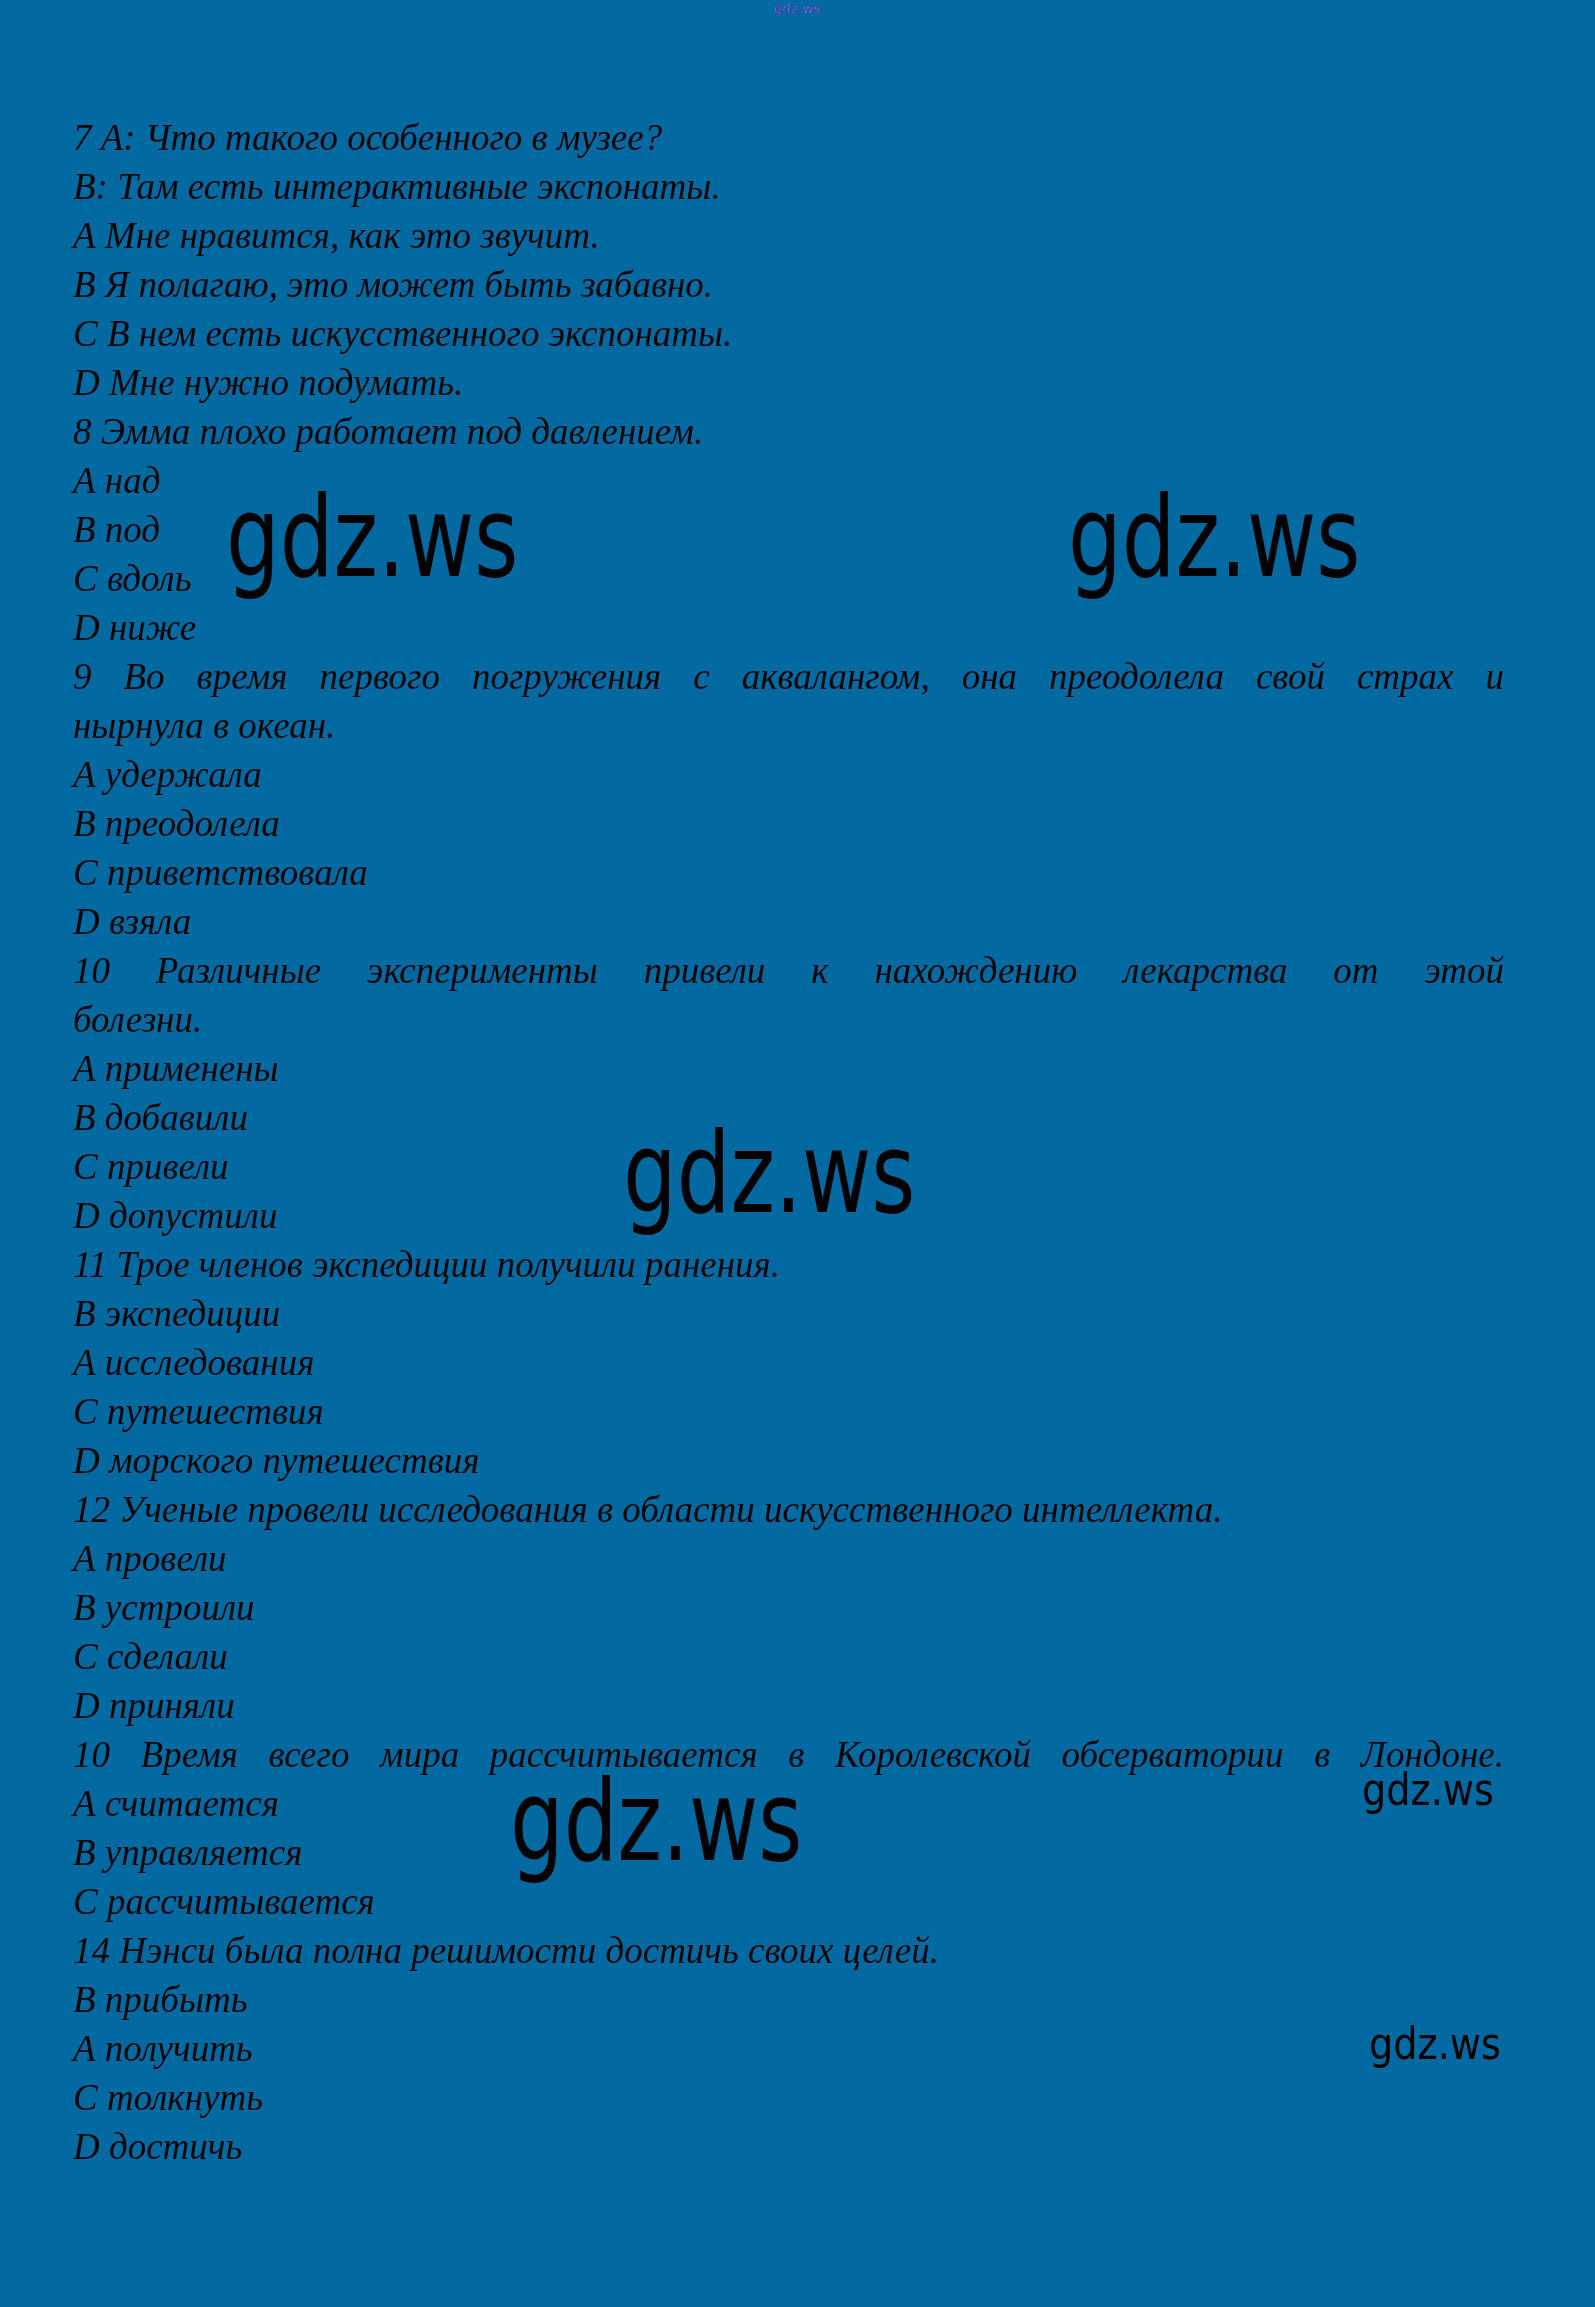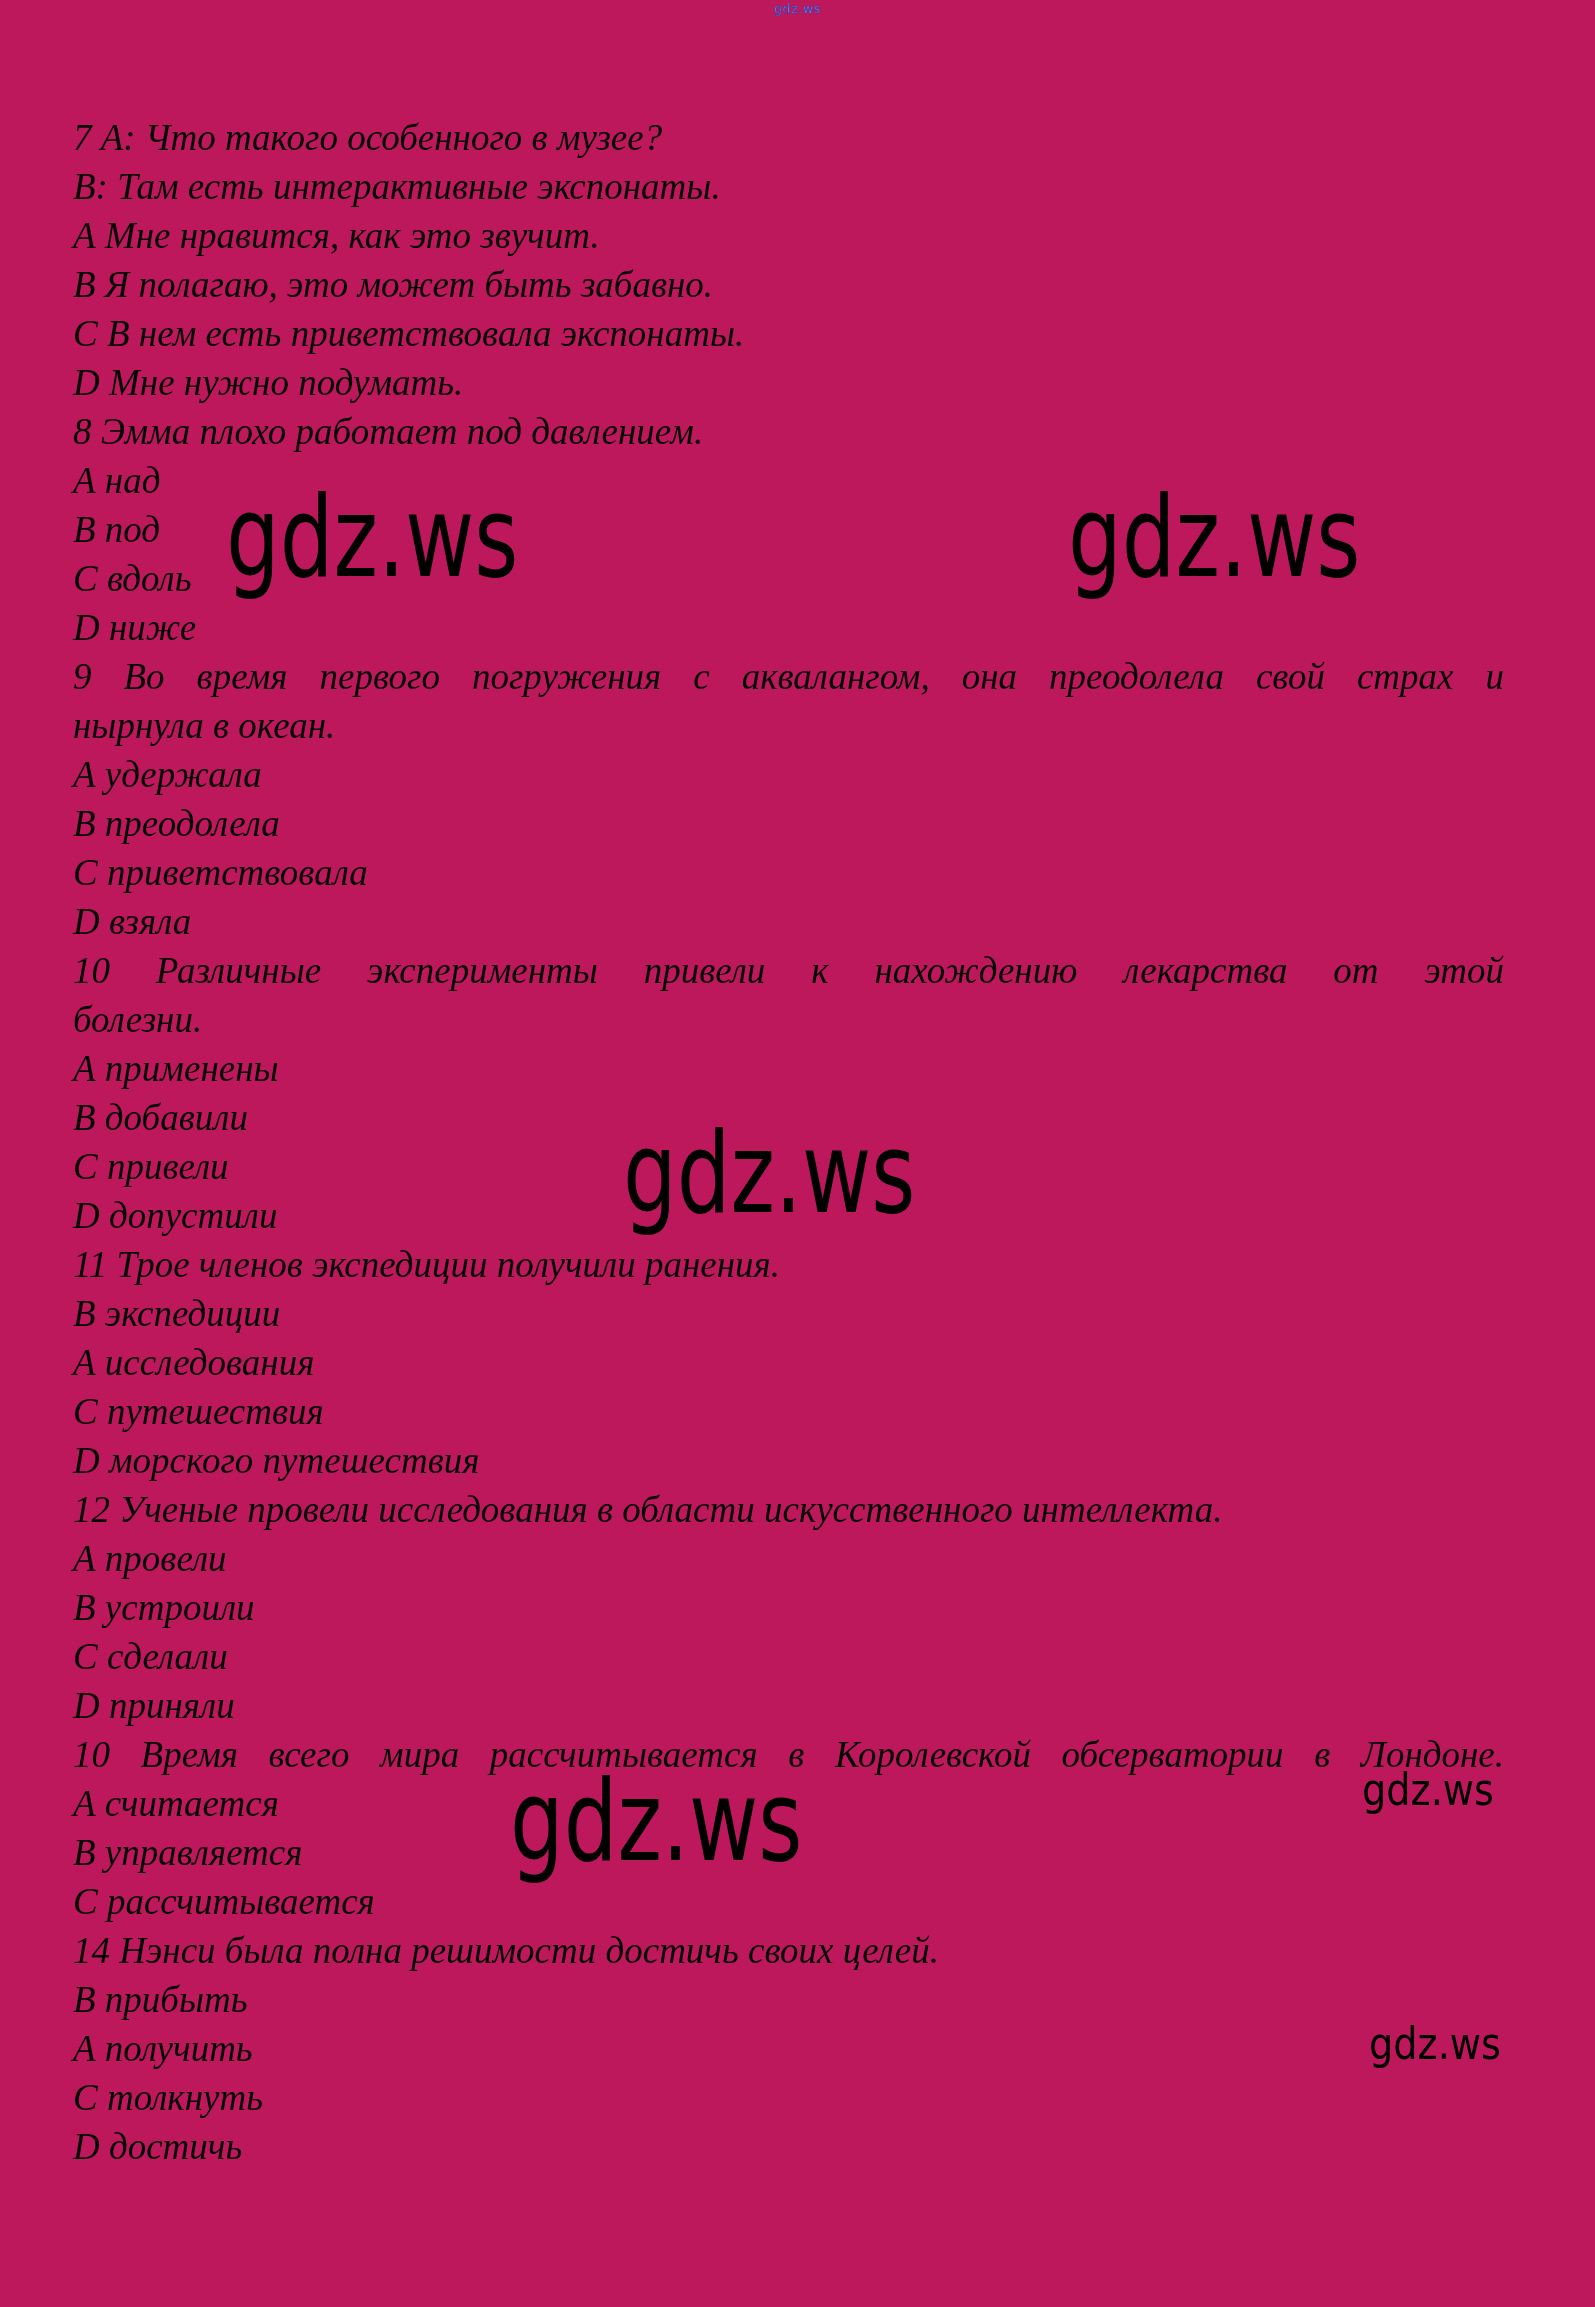--- a/index.html
+++ b/index.html
@@ -4,21 +4,21 @@
 <style>
   html, body { margin: 0; padding: 0; }
   body {
     width: 1596px; height: 2307px;
     background: #ffffff;
     font-family: "Liberation Serif", serif;
   }
   .page {
     position: relative;
     width: 1596px; height: 2307px;
-    background: #be185d;
+    background: #0369a1;
     overflow: hidden;
     color: #050505;
   }
   .content {
     position: absolute;
     left: 73px; top: 113px;
     width: 1431px;
   }
   .ln {
     font-size: 37px;
@@ -66,21 +66,21 @@
 
 <div class="page">
 
   <div class="wm-top wmt">gdz.ws</div>
 
   <div class="content">
     <div class="ln">7 А: Что такого особенного в музее?</div>
     <div class="ln">В: Там есть интерактивные экспонаты.</div>
     <div class="ln">А Мне нравится, как это звучит.</div>
     <div class="ln">В Я полагаю, это может быть забавно.</div>
-    <div class="ln">С В нем есть приветствовала экспонаты.</div>
+    <div class="ln">С В нем есть искусственного экспонаты.</div>
     <div class="ln">D Мне нужно подумать.</div>
     <div class="ln">8 Эмма плохо работает под давлением.</div>
     <div class="ln">А над</div>
     <div class="ln">В под</div>
     <div class="ln">С вдоль</div>
     <div class="ln">D ниже</div>
     <div class="ln j">9 Во время первого погружения с аквалангом, она преодолела свой страх и</div>
     <div class="ln">нырнула в океан.</div>
     <div class="ln">А удержала</div>
     <div class="ln">В преодолела</div>

